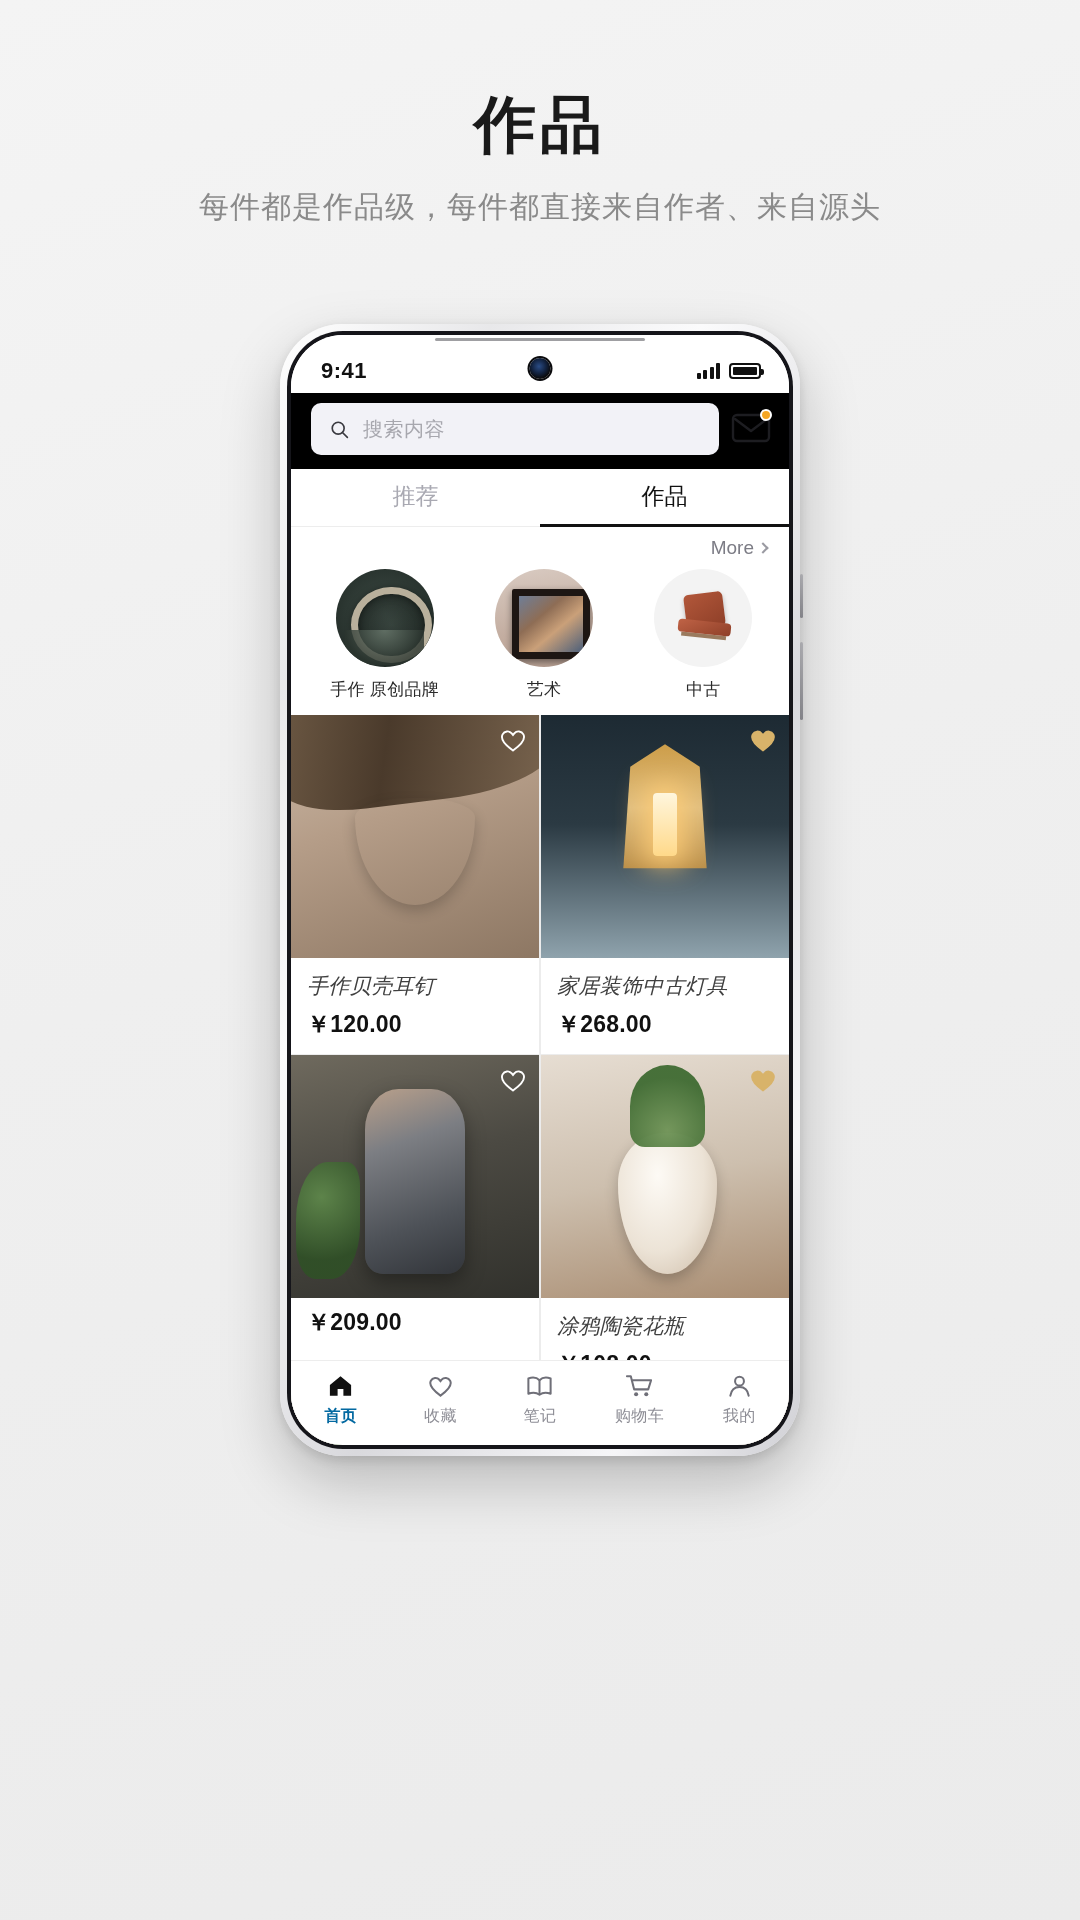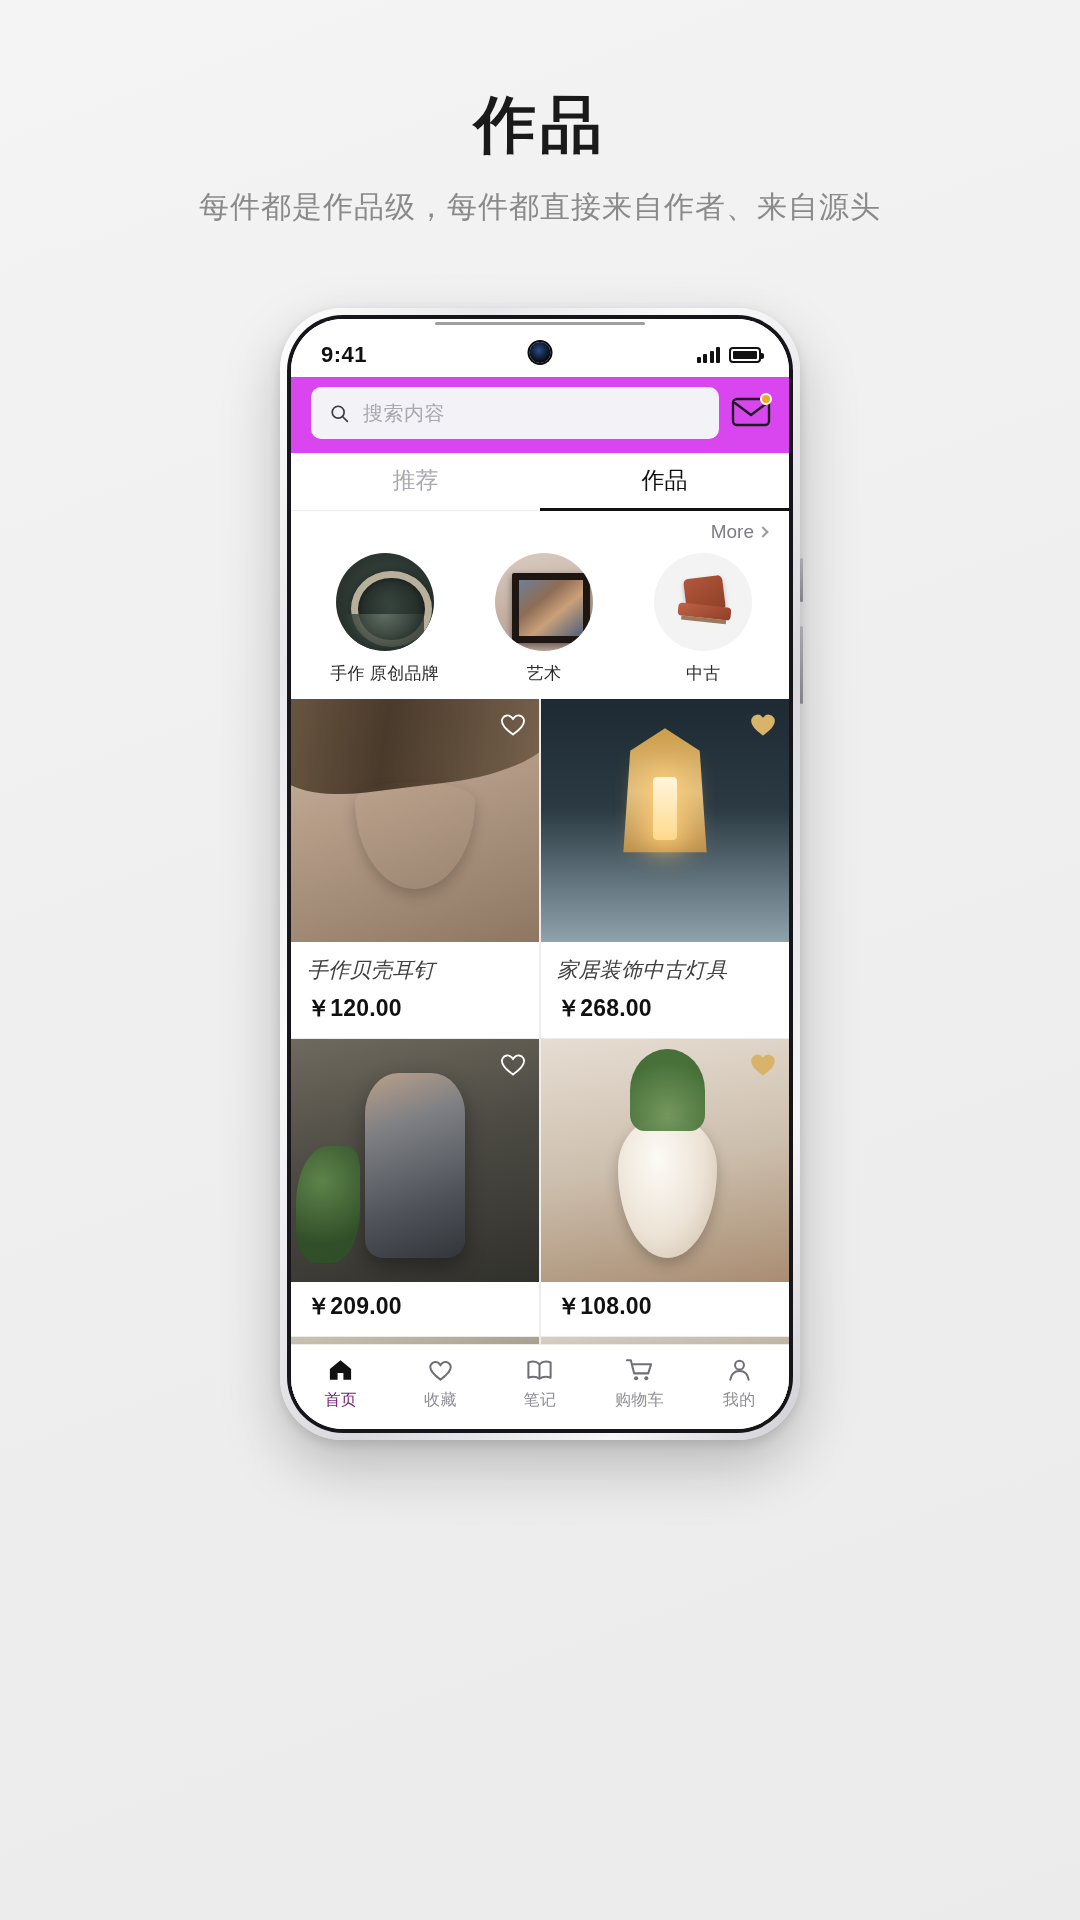--- a/index.html
+++ b/index.html
@@ -21,21 +21,21 @@
     letter-spacing: 4px; line-height: 1.05;
   }
   .page-sub {
     margin-top: 30px;
     font-size: 30px; color: #8a8a8a; font-weight: 400;
     letter-spacing: 1px;
   }
 
   
   .phone-wrap {
-    position: absolute; left: 50%; top: 308px;
+    position: absolute; left: 50%; top: 324px;
     transform: translateX(-50%);
     width: 520px; height: 1132px;
   }
   .phone-body {
     position: absolute; inset: 0;
     border-radius: 62px;
     background: linear-gradient(120deg,#ffffff 0%, #e8e8ea 18%, #fbfbfc 36%, #d9d9dd 62%, #f6f6f8 84%, #cfcfd4 100%);
     box-shadow: 0 26px 60px rgba(0,0,0,.22), 0 4px 12px rgba(0,0,0,.12);
     padding: 7px;
   }
@@ -87,21 +87,21 @@
   }
   .battery::after {
     content:""; position: absolute; right: -5px; top: 4px;
     width: 3px; height: 6px; background: #111; border-radius: 0 2px 2px 0;
   }
   .battery span { display:block; height: 100%; width: 100%; background: #111; border-radius: 1px; }
 
   
   .search-row {
     display: flex; align-items: center; gap: 12px;
-    padding: 10px 18px 14px 20px; background: #d946ef;
+    padding: 10px 18px 14px 20px; background: #000000;
   }
   .search-box {
     flex: 1; height: 52px; background: #f2f2f7; border-radius: 10px;
     display: flex; align-items: center; gap: 13px; padding: 0 18px;
   }
   .search-ico { width: 21px; height: 21px; flex: 0 0 auto; }
   .search-ph { font-size: 20px; color: #a7a7ae; letter-spacing: .5px; }
   .mail-btn { position: relative; width: 40px; height: 36px; flex: 0 0 auto; }
   .mail-dot {
     position: absolute; top: -2px; right: -1px; width: 12px; height: 12px;
@@ -277,21 +277,21 @@
   
   .bottom-nav {
     position: absolute; left: 0; right: 0; bottom: 0;
     background: #fff; border-top: 1px solid #ededed;
     display: flex; padding: 10px 0 18px;
     z-index: 25;
   }
   .nav-item { flex: 1; text-align: center; }
   .nav-ico { height: 30px; display: flex; align-items: center; justify-content: center; }
   .nav-label { font-size: 16px; color: #8e8e96; margin-top: 5px; letter-spacing: .4px; }
-  .nav-item.active .nav-label { color: #701a75; font-weight: 400; }
+  .nav-item.active .nav-label { color: #0369a1; font-weight: 700; }
 
   
   .side-btn {
     position: absolute; right: -3px; width: 3px; border-radius: 2px;
     background: linear-gradient(180deg,#c7c7cc,#9a9aa0);
   }
   .side-btn.a { top: 250px; height: 44px; }
   .side-btn.b { top: 318px; height: 78px; }
 </style>
 </head>
@@ -400,20 +400,21 @@
             </div>
             <div class="card-price">￥209.00</div>
           </div>
 
           <div class="card">
             <div class="card-img p-vase">
               <svg class="heart" viewBox="0 0 28 26">
                 <path d="M14 23.5 C4 16.5 1.5 11.5 3.6 7.4 C5.4 3.9 10.2 3.4 12.7 6.4 L14 8 L15.3 6.4 C17.8 3.4 22.6 3.9 24.4 7.4 C26.5 11.5 24 16.5 14 23.5 Z" fill="#d8b36a" stroke="#d8b36a" stroke-width="1.6"></path>
               </svg>
             </div>
+            <div class="card-title">涂鸦陶瓷花瓶</div>
             <div class="card-price">￥108.00</div>
           </div>
 
           <div class="card">
             <div class="card-img p-row3a" style="height:72px">
               <svg class="heart" viewBox="0 0 28 26">
                 <path d="M14 23.5 C4 16.5 1.5 11.5 3.6 7.4 C5.4 3.9 10.2 3.4 12.7 6.4 L14 8 L15.3 6.4 C17.8 3.4 22.6 3.9 24.4 7.4 C26.5 11.5 24 16.5 14 23.5 Z" fill="none" stroke="#ffffff" stroke-width="1.9"></path>
               </svg>
             </div>
           </div>

